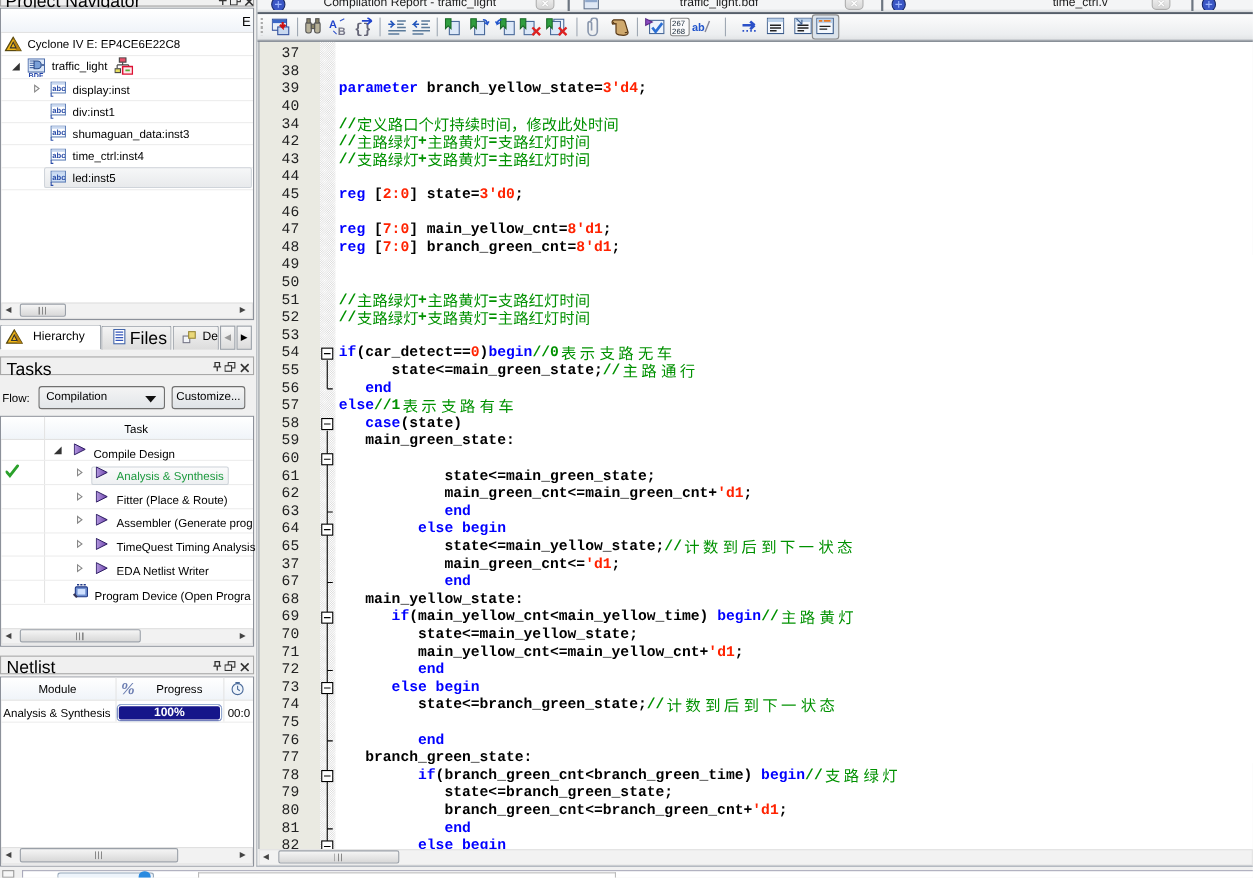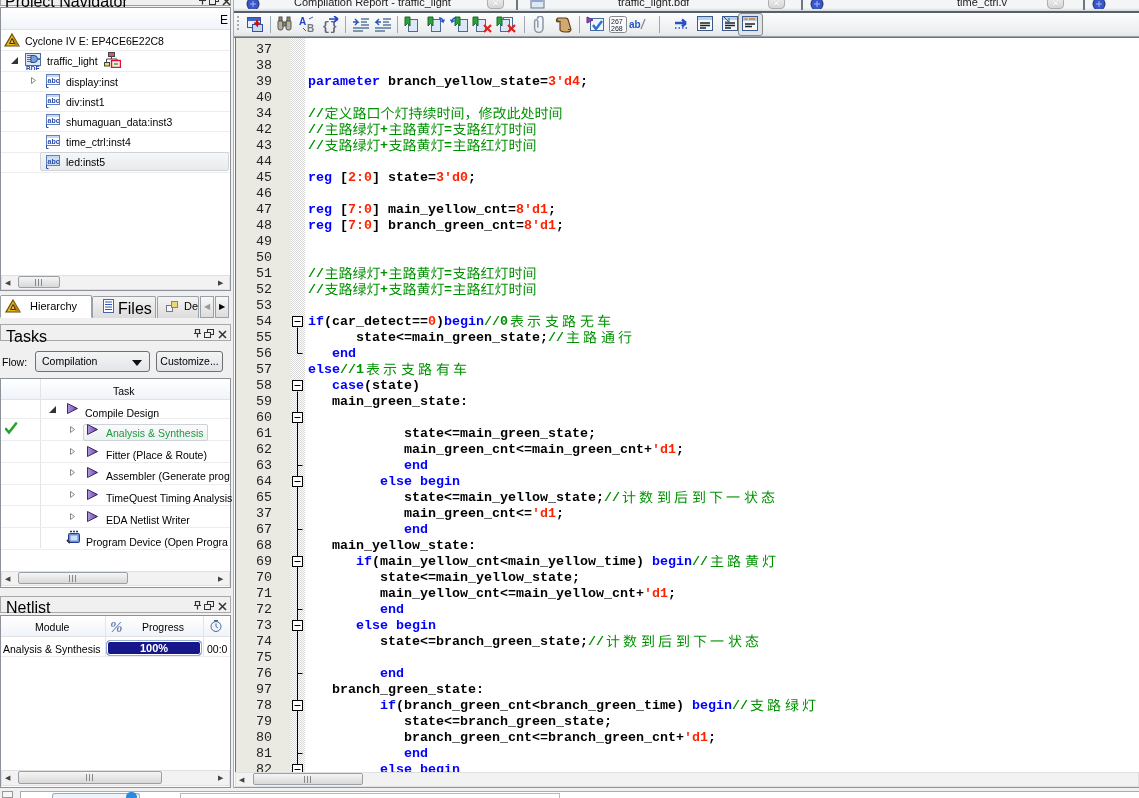--- a/index.html
+++ b/index.html
@@ -577,21 +577,21 @@
             </svg><svg class="hz2">
               <use href="#g0" transform="translate(1.5,0)"></use>
             </svg><svg class="hz2">
               <use href="#g21" transform="translate(1.5,0)"></use>
             </svg><svg class="hz2">
               <use href="#g11" transform="translate(1.5,0)"></use>
             </svg></b></div>
         <div class="ln" style="top:649.5px">75</div>
         <div class="ln" style="top:665.5px">76</div>
         <div class="cl" style="top:665.5px">         <b class="k">end</b></div>
-        <div class="ln" style="top:681.5px">97</div>
+        <div class="ln" style="top:681.5px">77</div>
         <div class="cl" style="top:681.5px">   branch_green_state:</div>
         <div class="ln" style="top:697.5px">78</div>
         <div class="cl" style="top:697.5px">         <b class="k">if</b>(branch_green_cnt&lt;branch_green_time) <b class="k">begin</b><b class="c">//<svg class="hz2">
               <use href="#g13" transform="translate(1.5,0)"></use>
             </svg><svg class="hz2">
               <use href="#g29" transform="translate(1.5,0)"></use>
             </svg><svg class="hz2">
               <use href="#g25" transform="translate(1.5,0)"></use>
             </svg><svg class="hz2">
               <use href="#g20" transform="translate(1.5,0)"></use>

